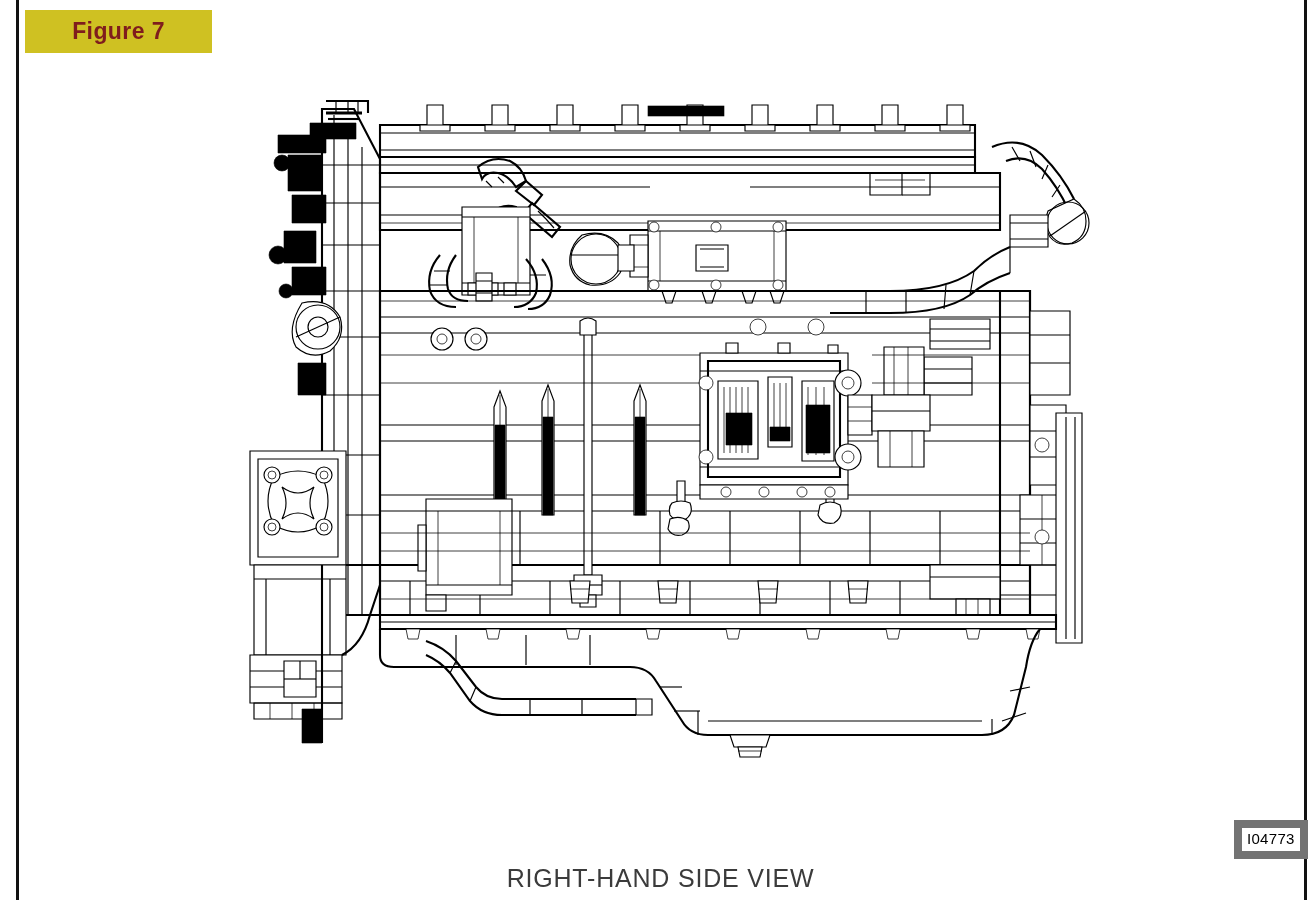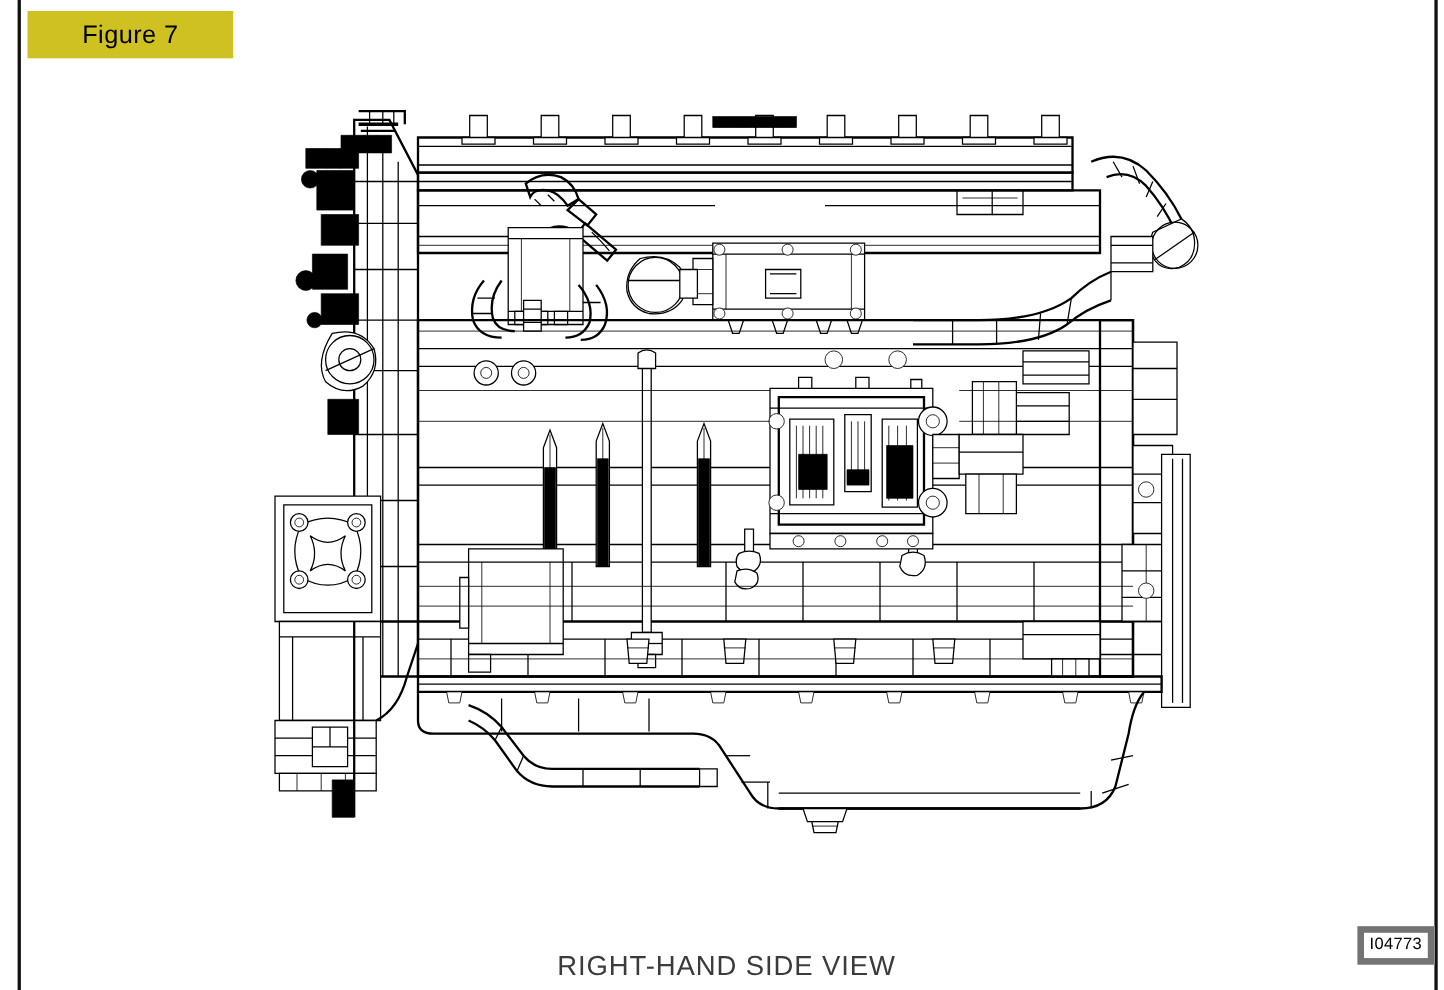--- a/index.html
+++ b/index.html
@@ -38,22 +38,22 @@
     width: 187px;
     height: 43px;
     background: #cfc122;
     display: flex;
     align-items: center;
     justify-content: center;
   }
   #figure-banner .banner-label {
     font-family: "Liberation Sans", sans-serif;
     font-size: 23px;
-    font-weight: 400;
-    color: #000000;
+    font-weight: 700;
+    color: #7f1d1d;
     letter-spacing: 0.4px;
     line-height: 1;
   }
 
   
   #drawing-area {
     position: absolute;
     left: 230px;
     top: 95px;
     width: 880px;
@@ -62,23 +62,23 @@
   #engine-drawing {
     display: block;
     width: 100%;
     height: 100%;
   }
 
   
   #image-id-box {
     position: absolute;
     left: 1234px;
-    top: 842px;
+    top: 820px;
     padding: 2px 5px 3px 5px;
-    border: 6px solid #737373;
+    border: 8px solid #737373;
     background: #ffffff;
     box-sizing: border-box;
   }
   #image-id-box .id-text {
     font-family: "Liberation Sans", sans-serif;
     font-size: 15px;
     color: #000000;
     letter-spacing: 0.3px;
     line-height: 1.05;
     white-space: nowrap;

